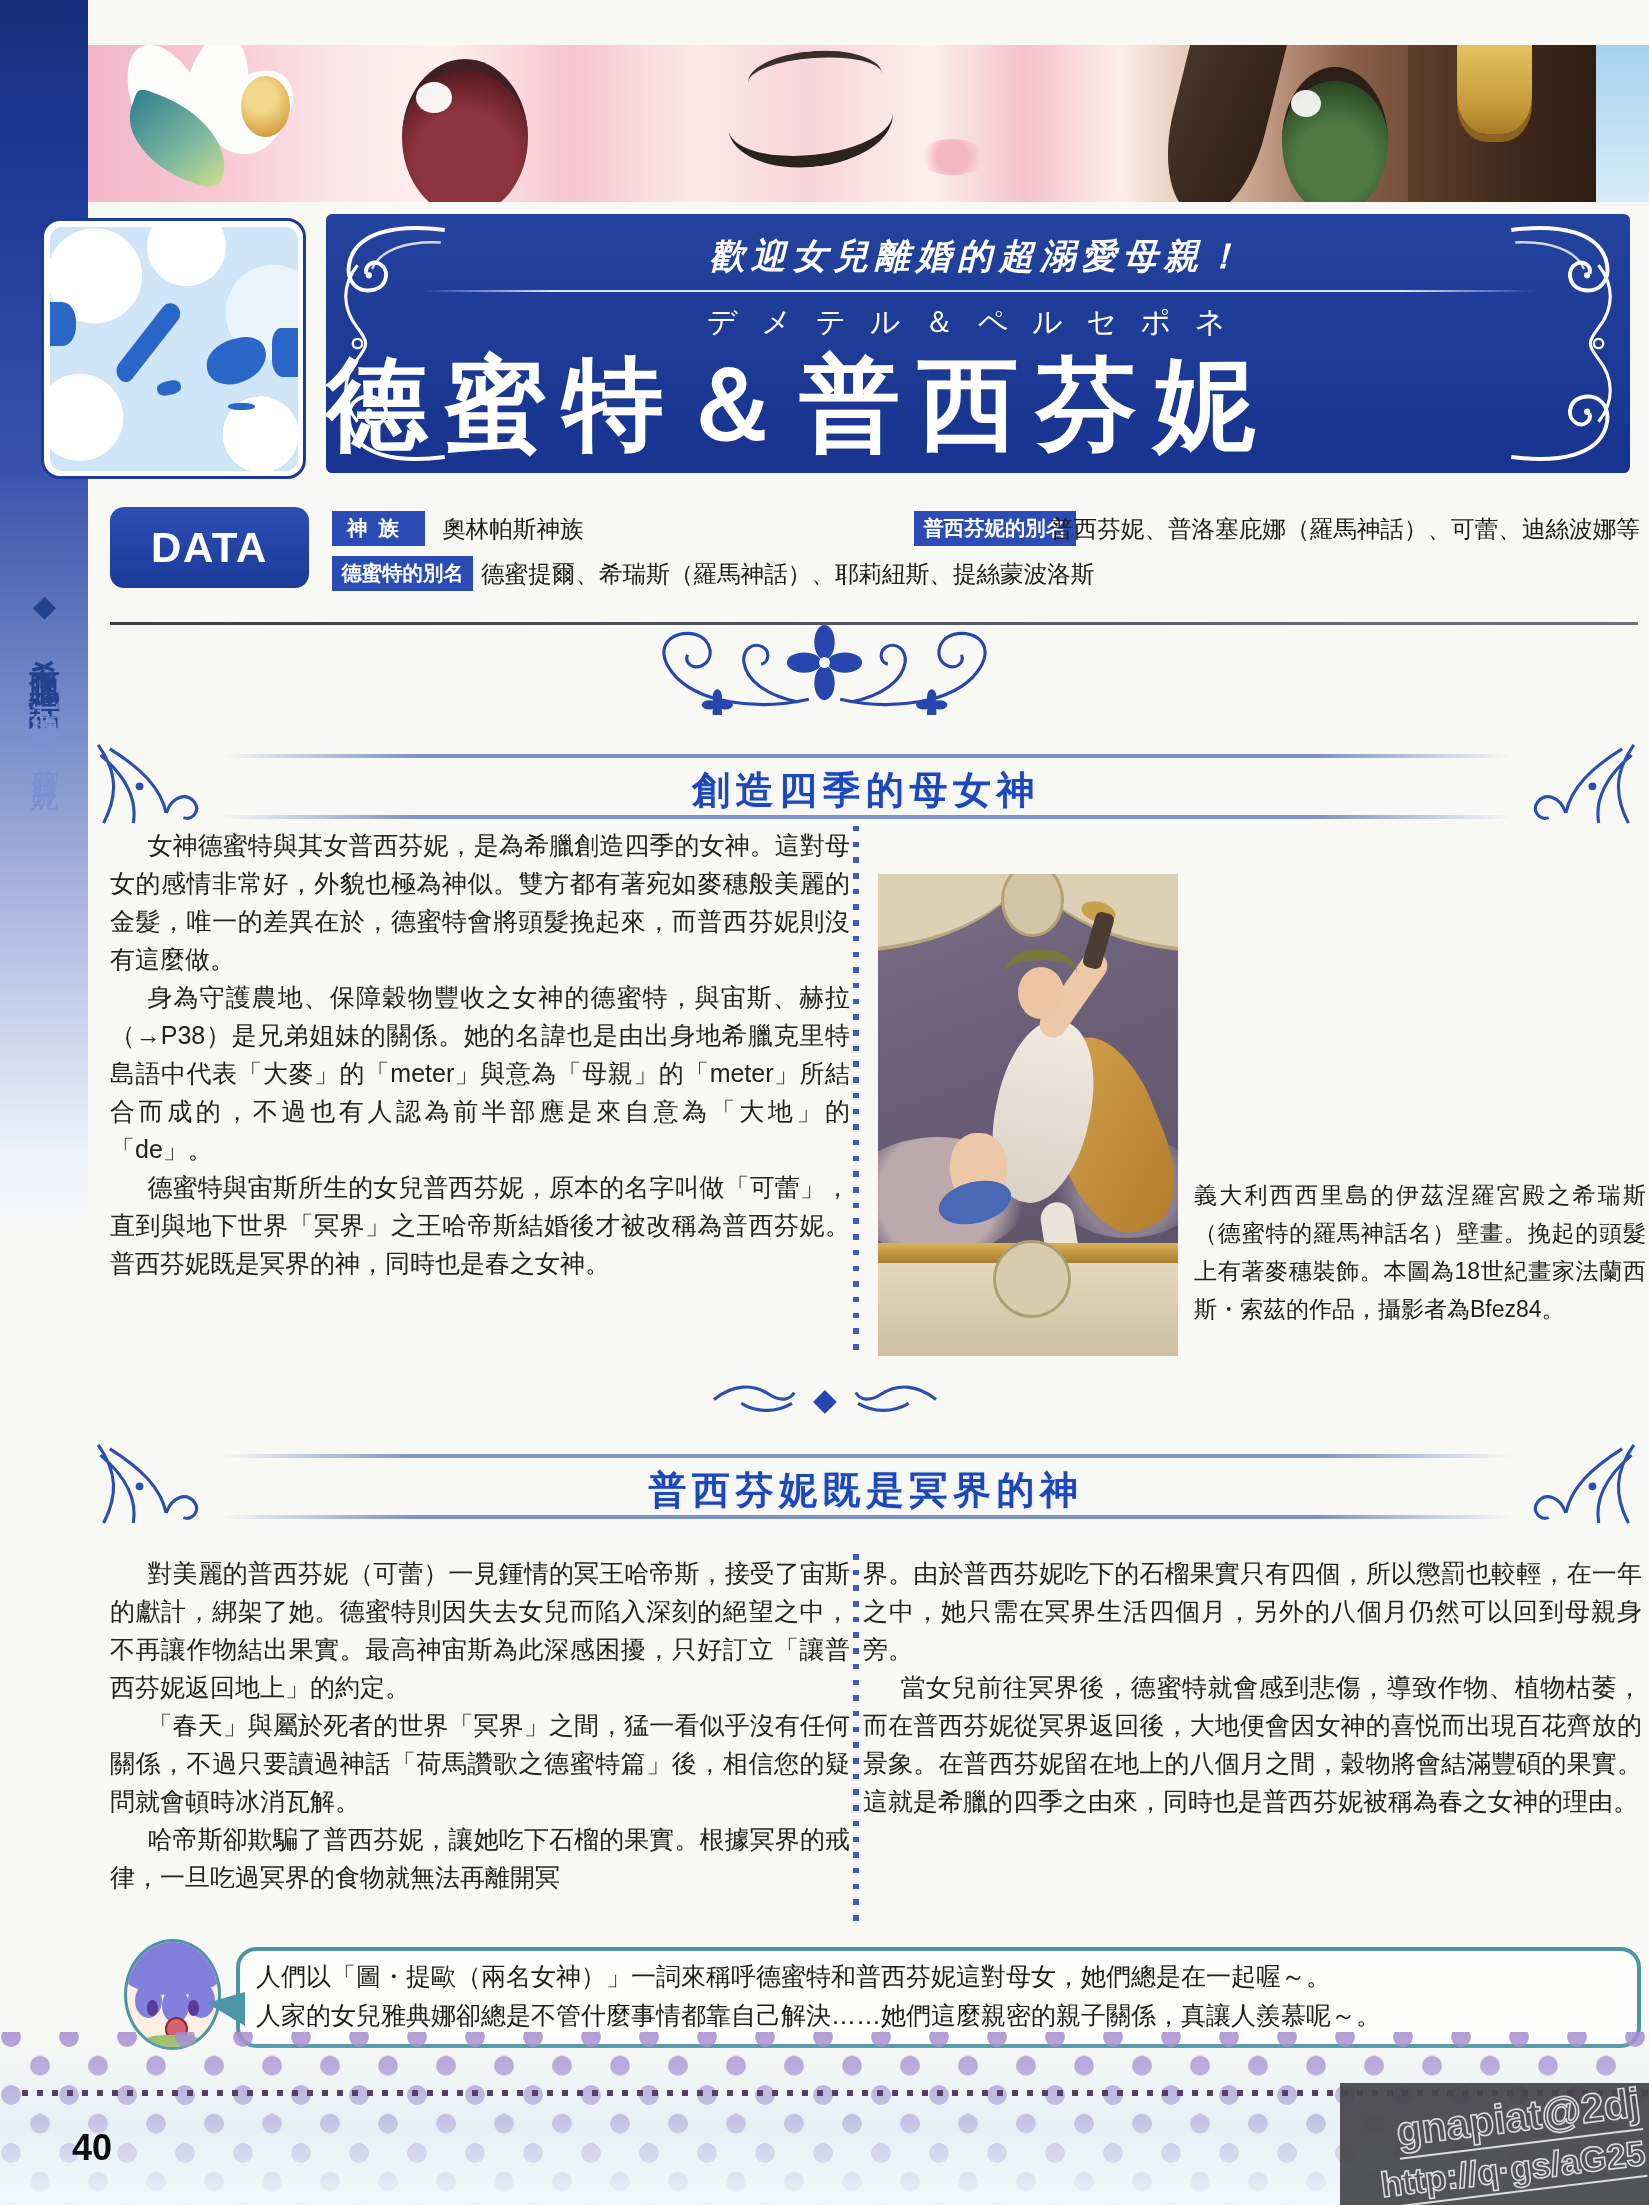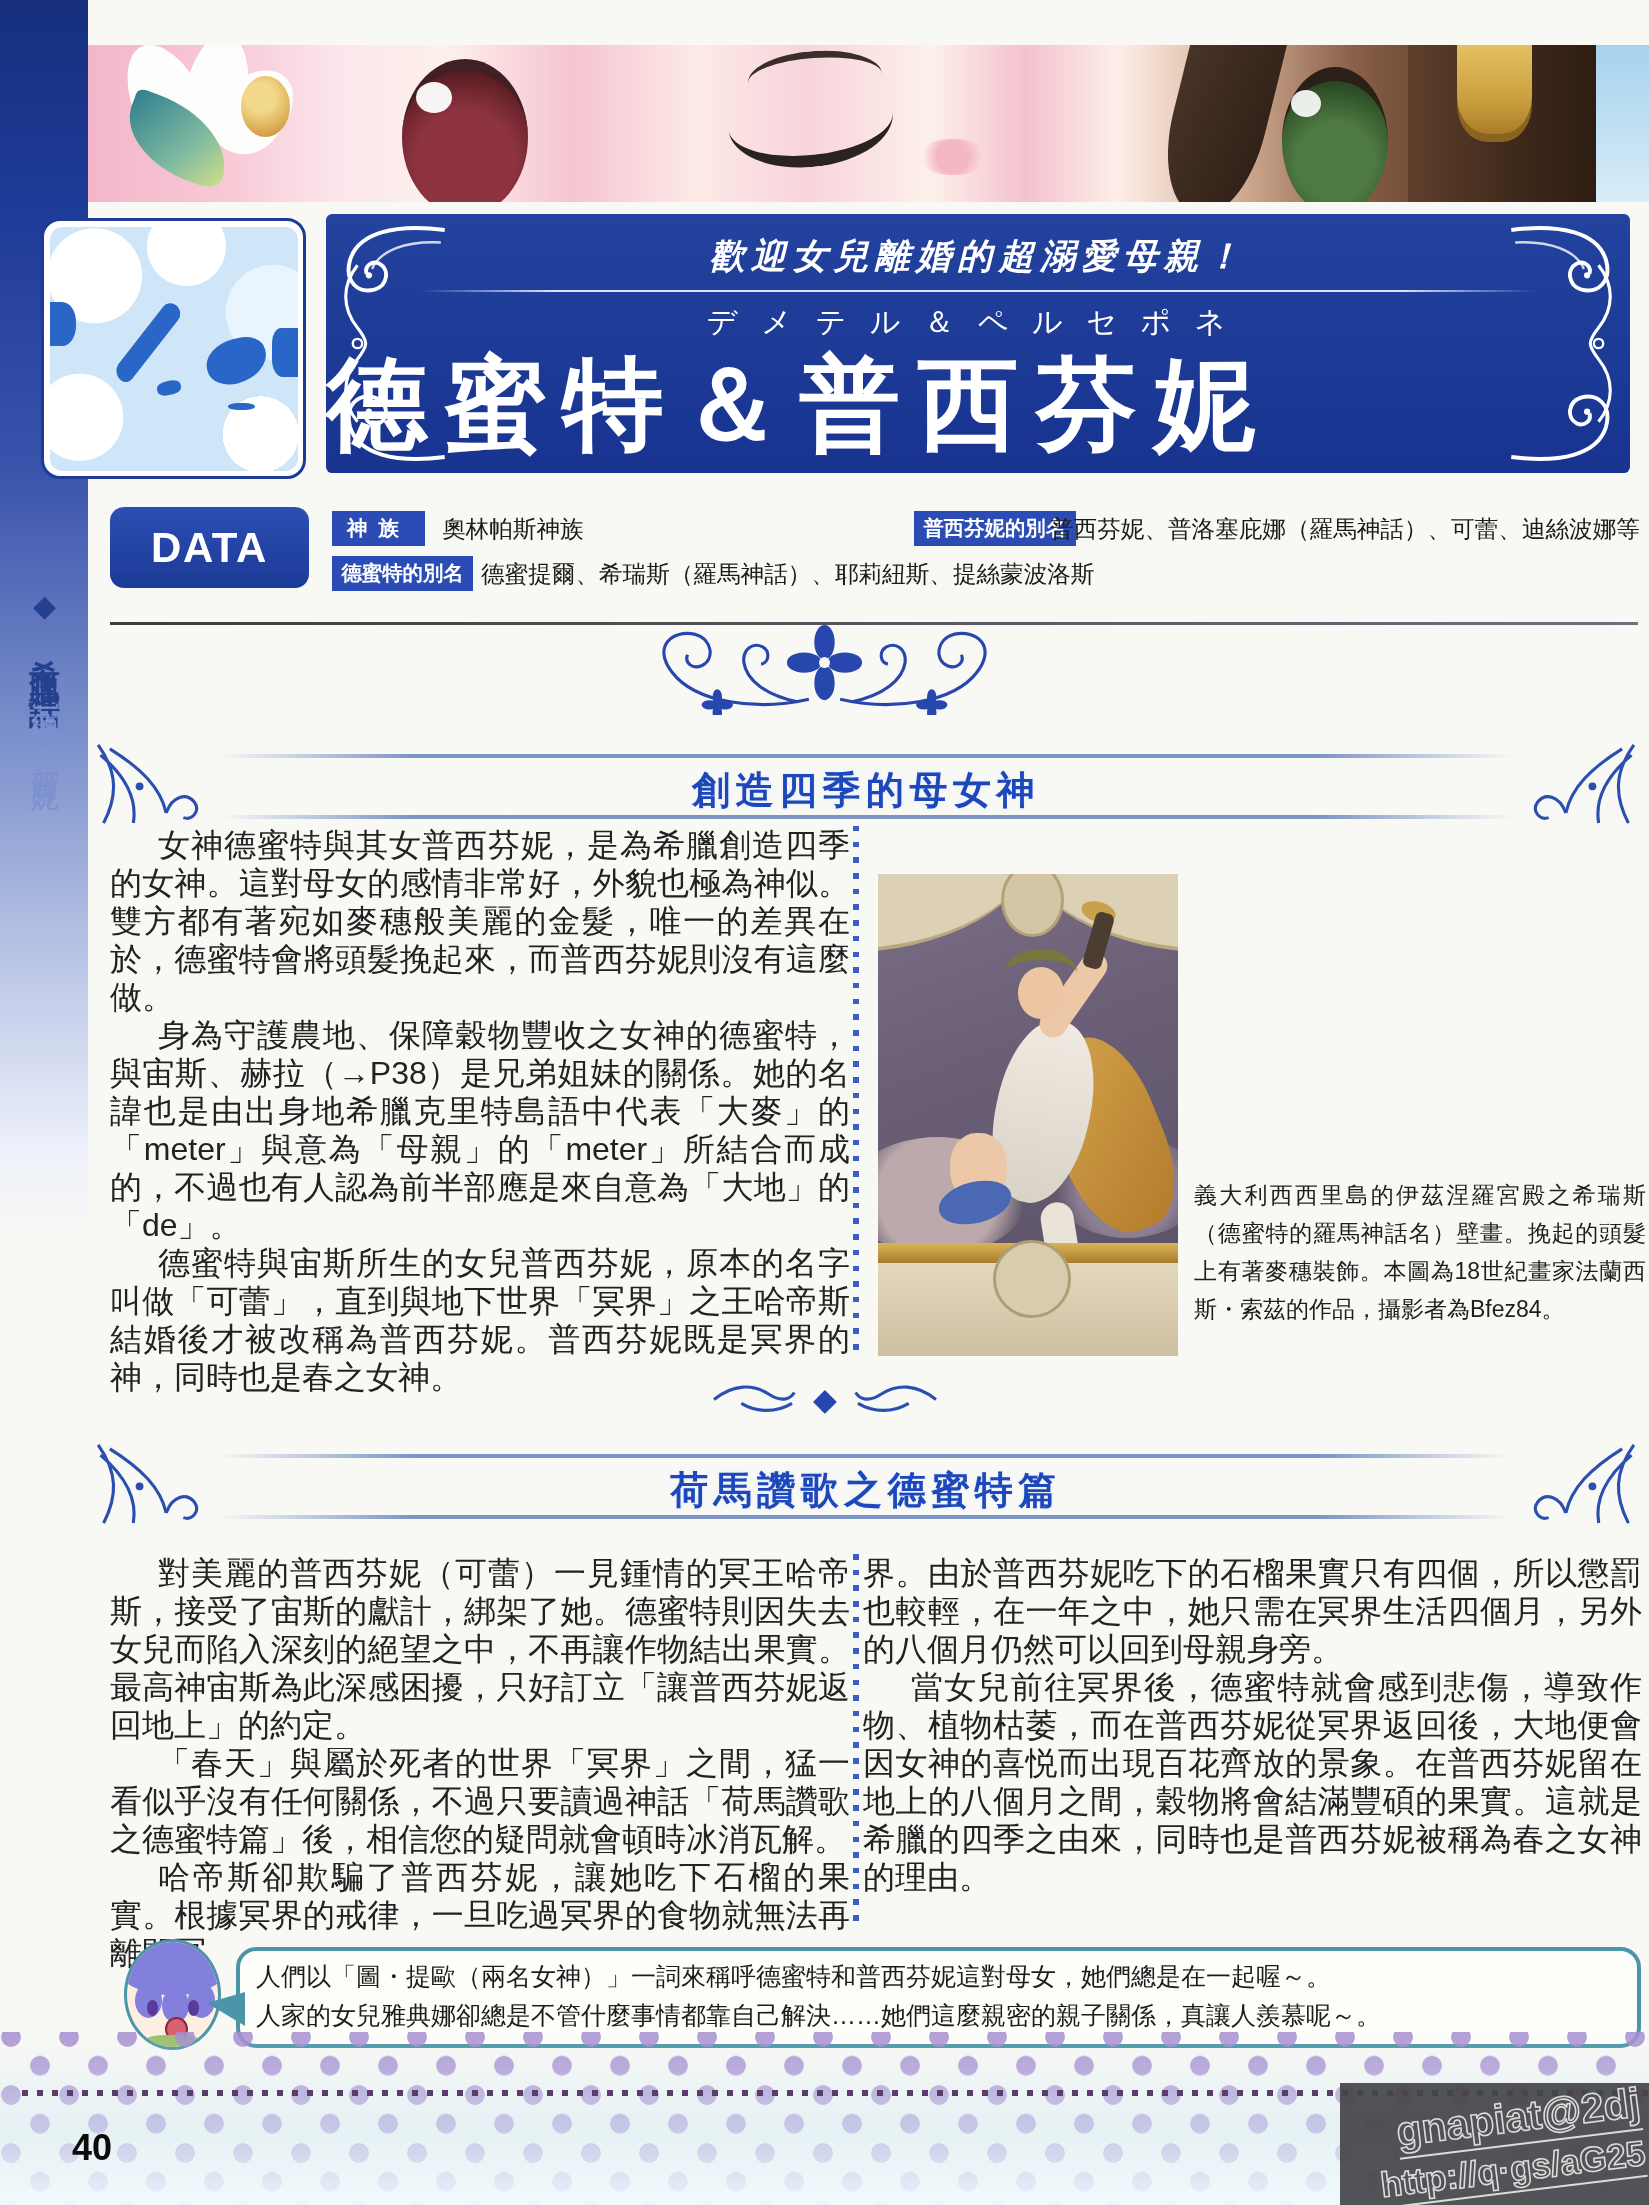--- a/index.html
+++ b/index.html
@@ -95,21 +95,21 @@
   .sec-header .hline{position:absolute;left:118px;right:118px;height:3.9px;
     background:linear-gradient(90deg,rgba(140,160,205,0),rgba(118,142,194,.95) 15% 85%,rgba(140,160,205,0));}
   .sec-header .hline.top{top:15.7px;}
   .sec-header .hline.bot{top:77px;}
   .sec-title{position:absolute;left:0;right:0;top:27px;text-align:center;color:#1c48bc;font-size:38px;font-weight:bold;letter-spacing:5.5px;text-shadow:0 0 2.4px rgba(200,215,255,.6);}
   .hdr-fl{position:absolute;width:106px;height:86px;top:3.1px;}
   .hdr-fl.l{left:-7.9px;}
   .hdr-fl.r{right:-7.9px;transform:scaleX(-1);}
 
   
-  .bodycol{position:absolute;font-size:32px;line-height:38px;color:#222222;text-align:justify;}
+  .bodycol{position:absolute;font-size:25px;line-height:38px;color:#222222;text-align:justify;}
   .bodycol p{margin:0;text-indent:1.5em;}
   .bodycol p.noindent{text-indent:0;}
   .sec1-left{left:110px;top:826px;width:740px;}
   .sec2-left{left:110px;top:1554px;width:740px;}
   .sec2-right{left:863px;top:1554px;width:779px;}
   .vdots{position:absolute;width:5.5px;background:repeating-linear-gradient(180deg,#3c5ec0 0 5.5px,rgba(0,0,0,0) 5.5px 15.7px);}
   .vdots1{left:853px;top:826px;height:534px;}
   .vdots2{left:853px;top:1554px;height:376px;}
 
   
@@ -342,21 +342,21 @@
       <path d="M5,5 C30,40 30,70 12,105 M8,18 C40,45 55,75 50,105 M20,10 C60,35 85,60 92,92" fill="none" stroke="#2b4fb0" stroke-width="4"></path>
       <path d="M92,92 C100,70 118,66 128,78 C136,89 126,102 114,98" fill="none" stroke="#2b4fb0" stroke-width="4"></path>
       <circle cx="58" cy="58" r="5" fill="#2b4fb0"></circle>
     </svg>
     <svg class="hdr-fl r" viewBox="0 0 135 110">
       <path d="M5,5 C30,40 30,70 12,105 M8,18 C40,45 55,75 50,105 M20,10 C60,35 85,60 92,92" fill="none" stroke="#2b4fb0" stroke-width="4"></path>
       <path d="M92,92 C100,70 118,66 128,78 C136,89 126,102 114,98" fill="none" stroke="#2b4fb0" stroke-width="4"></path>
       <circle cx="58" cy="58" r="5" fill="#2b4fb0"></circle>
     </svg>
     <div class="hline top"></div>
-    <div class="sec-title">荷馬讚歌之德蜜特篇</div>
+    <div class="sec-title">普西芬妮既是冥界的神</div>
     <div class="hline bot"></div>
   </div>
 
   <div class="bodycol sec2-left">
     <p>對美麗的普西芬妮（可蕾）一見鍾情的冥王哈帝斯，接受了宙斯的獻計，綁架了她。德蜜特則因失去女兒而陷入深刻的絕望之中，不再讓作物結出果實。最高神宙斯為此深感困擾，只好訂立「讓普西芬妮返回地上」的約定。</p>
     <p>「春天」與屬於死者的世界「冥界」之間，猛一看似乎沒有任何關係，不過只要讀過神話「荷馬讚歌之德蜜特篇」後，相信您的疑問就會頓時冰消瓦解。</p>
     <p>哈帝斯卻欺騙了普西芬妮，讓她吃下石榴的果實。根據冥界的戒律，一旦吃過冥界的食物就無法再離開冥</p>
   </div>
   <div class="vdots vdots2"></div>
   <div class="bodycol sec2-right">

